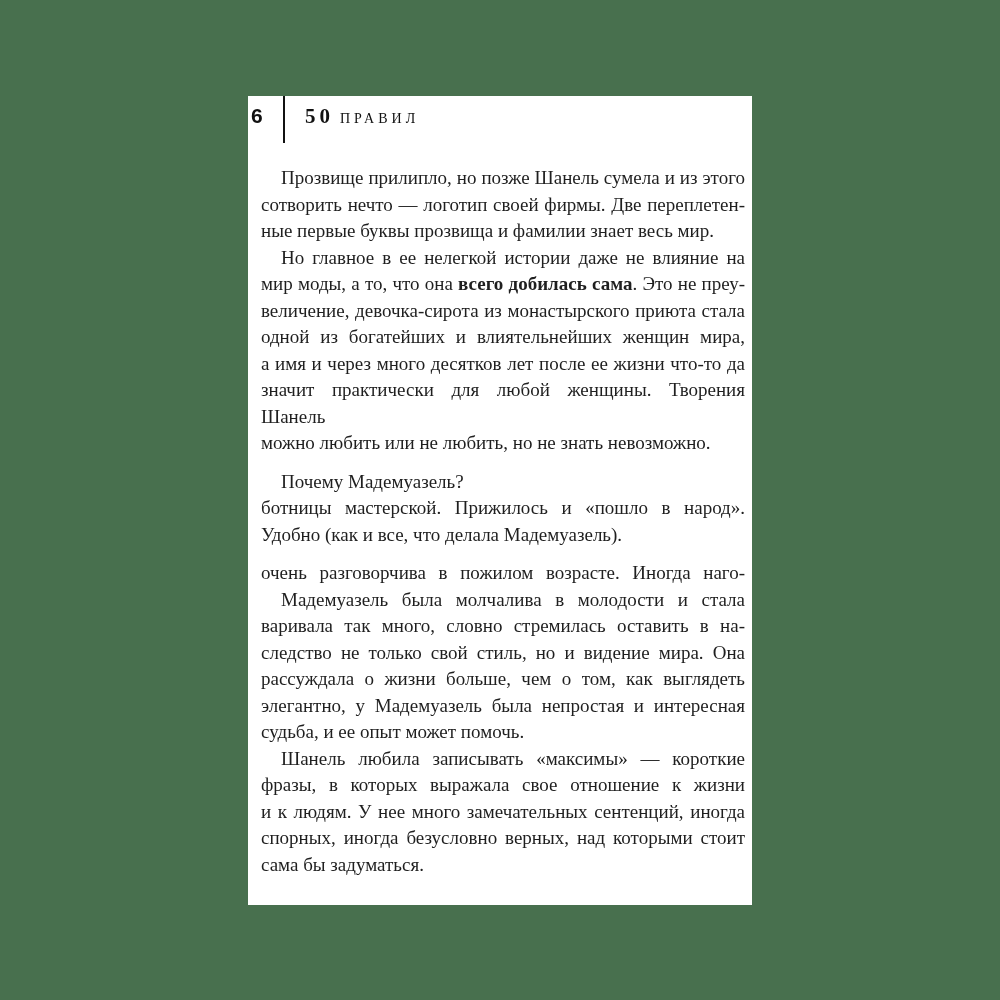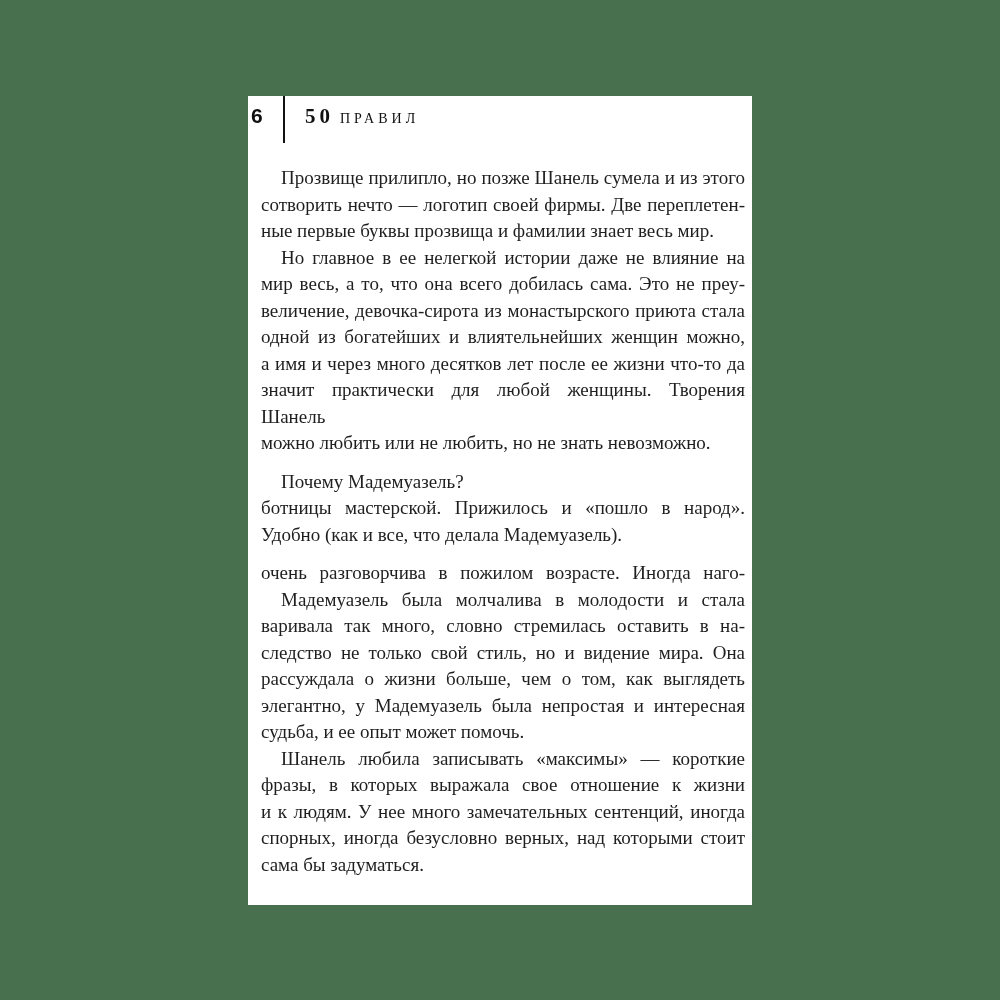--- a/index.html
+++ b/index.html
@@ -80,21 +80,21 @@
   .line {
     text-align: justify;
     white-space: normal;
   }
   .line.fill {
     text-align-last: justify;
   }
   .line.first {
     text-indent: 20px;
   }
-  .line b { font-weight: normal; }
+  .line b { font-weight: bold; }
 </style>
 </head>
 <body>
 
 <div class="stage">
   <div class="page">
     <div class="page-header">
       <span class="page-num">6</span>
       <span class="hdr-divider"></span>
       <span class="title">
@@ -102,23 +102,23 @@
       </span>
     </div>
     <div class="page-body">
         <div class="paragraph">
           <div class="line first fill"><span>Прозвище прилипло, но позже Шанель сумела и из этого</span></div>
           <div class="line fill"><span>сотворить нечто — логотип своей фирмы. Две переплетен-</span></div>
           <div class="line"><span>ные первые буквы прозвища и фамилии знает весь мир.</span></div>
         </div>
         <div class="paragraph">
           <div class="line first fill"><span>Но главное в ее нелегкой истории даже не влияние на</span></div>
-          <div class="line fill"><span>мир весь, а то, что она </span><b>всего добилась сама</b><span>. Это не преу-</span></div>
+          <div class="line fill"><span>мир моды, а то, что она </span><b>всего добилась сама</b><span>. Это не преу-</span></div>
           <div class="line fill"><span>величение, девочка-сирота из монастырского приюта стала</span></div>
-          <div class="line fill"><span>одной из богатейших и влиятельнейших женщин можно,</span></div>
+          <div class="line fill"><span>одной из богатейших и влиятельнейших женщин мира,</span></div>
           <div class="line fill"><span>а имя и через много десятков лет после ее жизни что-то да</span></div>
           <div class="line fill"><span>значит практически для любой женщины. Творения Шанель</span></div>
           <div class="line"><span>можно любить или не любить, но не знать невозможно.</span></div>
         </div>
         <div class="paragraph section-gap">
           <div class="line first"><span>Почему Мадемуазель?</span></div>
         </div>
         <div class="paragraph">
           <div class="line fill"><span>ботницы мастерской. Прижилось и «пошло в народ».</span></div>
           <div class="line"><span>Удобно (как и все, что делала Мадемуазель).</span></div>

